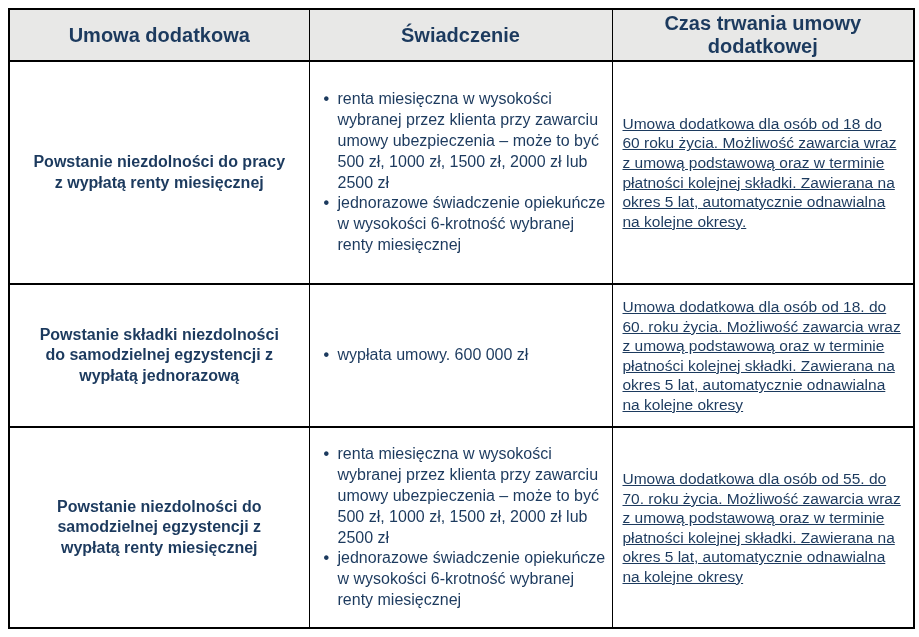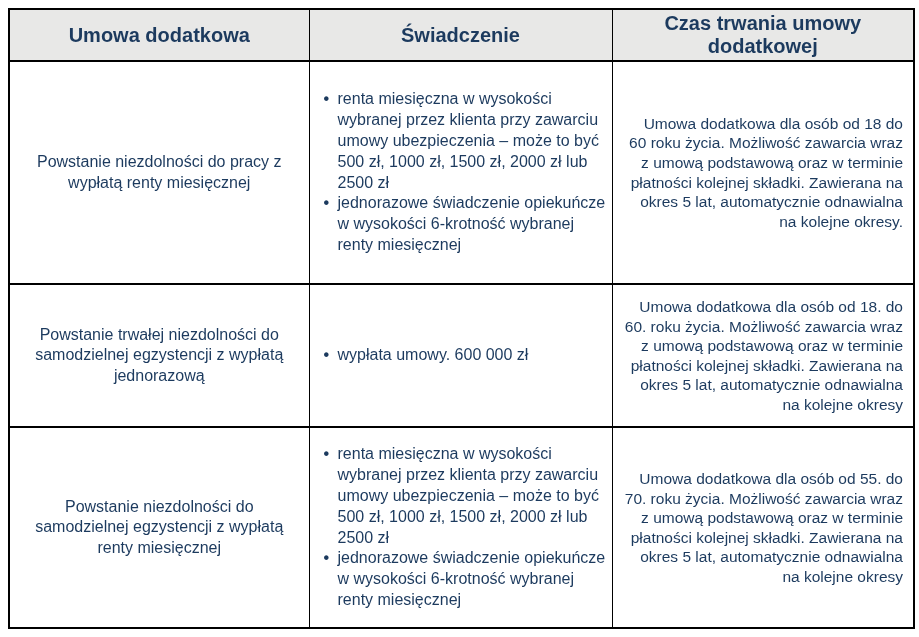--- a/index.html
+++ b/index.html
@@ -41,31 +41,32 @@
     border-bottom-width: 2px !important;
     padding: 2px 14px;
   }
   td {
     color: var(--text);
     font-size: 16px;
     vertical-align: middle;
   }
   tr.row-sep td { border-top-width: 2px; }
   td.col-name {
-    font-weight: normal;
+    font-weight: bold;
     text-align: center;
     line-height: 1.28;
     padding: 6px 18px;
   }
   td.col-benefits { padding: 8px 6px 8px 10px; }
   td.col-duration {
-    text-align: right;
+    text-align: left;
     font-size: 15.5px;
     line-height: 1.26;
     padding: 12px 10px;
+    text-decoration: underline;
   }
   ul.benefit-list { list-style: none; }
   ul.benefit-list li {
     position: relative;
     padding-left: 18px;
     line-height: 1.3;
   }
   ul.benefit-list li::before {
     content: "\2022";
     position: absolute;
@@ -100,21 +101,21 @@
         <td class="col-name">Powstanie niezdolności do pracy z wypłatą renty miesięcznej</td>
         <td class="col-benefits">
           <ul class="benefit-list">
             <li><span class="b">renta miesięczna</span><span> w wysokości wybranej przez klienta przy zawarciu umowy ubezpieczenia – może to być </span><span class="b">500 zł, 1000 zł, 1500 zł, 2000 zł lub 2500 zł</span></li>
             <li><span class="b">jednorazowe świadczenie</span><span> opiekuńcze w wysokości </span><span class="b">6-krotność wybranej renty</span><span> miesięcznej</span></li>
           </ul>
         </td>
         <td class="col-duration">Umowa dodatkowa dla osób od 18 do 60 roku życia. Możliwość zawarcia wraz z umową podstawową oraz w terminie płatności kolejnej składki. Zawierana na okres 5 lat, automatycznie odnawialna na kolejne okresy.</td>
       </tr>
       <tr class="r2 row-sep">
-        <td class="col-name">Powstanie trwałej niezdolności do samodzielnej egzystencji z wypłatą jednorazową</td>
+        <td class="col-name">Powstanie składki niezdolności do samodzielnej egzystencji z wypłatą jednorazową</td>
         <td class="col-benefits">
           <ul class="benefit-list">
             <li><span>wypłata umowy. </span><span class="b">600 000 zł</span></li>
           </ul>
         </td>
         <td class="col-duration">Umowa dodatkowa dla osób od 18. do 60. roku życia. Możliwość zawarcia wraz z umową podstawową oraz w terminie płatności kolejnej składki. Zawierana na okres 5 lat, automatycznie odnawialna na kolejne okresy</td>
       </tr>
       <tr class="r3 row-sep">
         <td class="col-name">Powstanie niezdolności do samodzielnej egzystencji z wypłatą renty miesięcznej</td>
         <td class="col-benefits">

